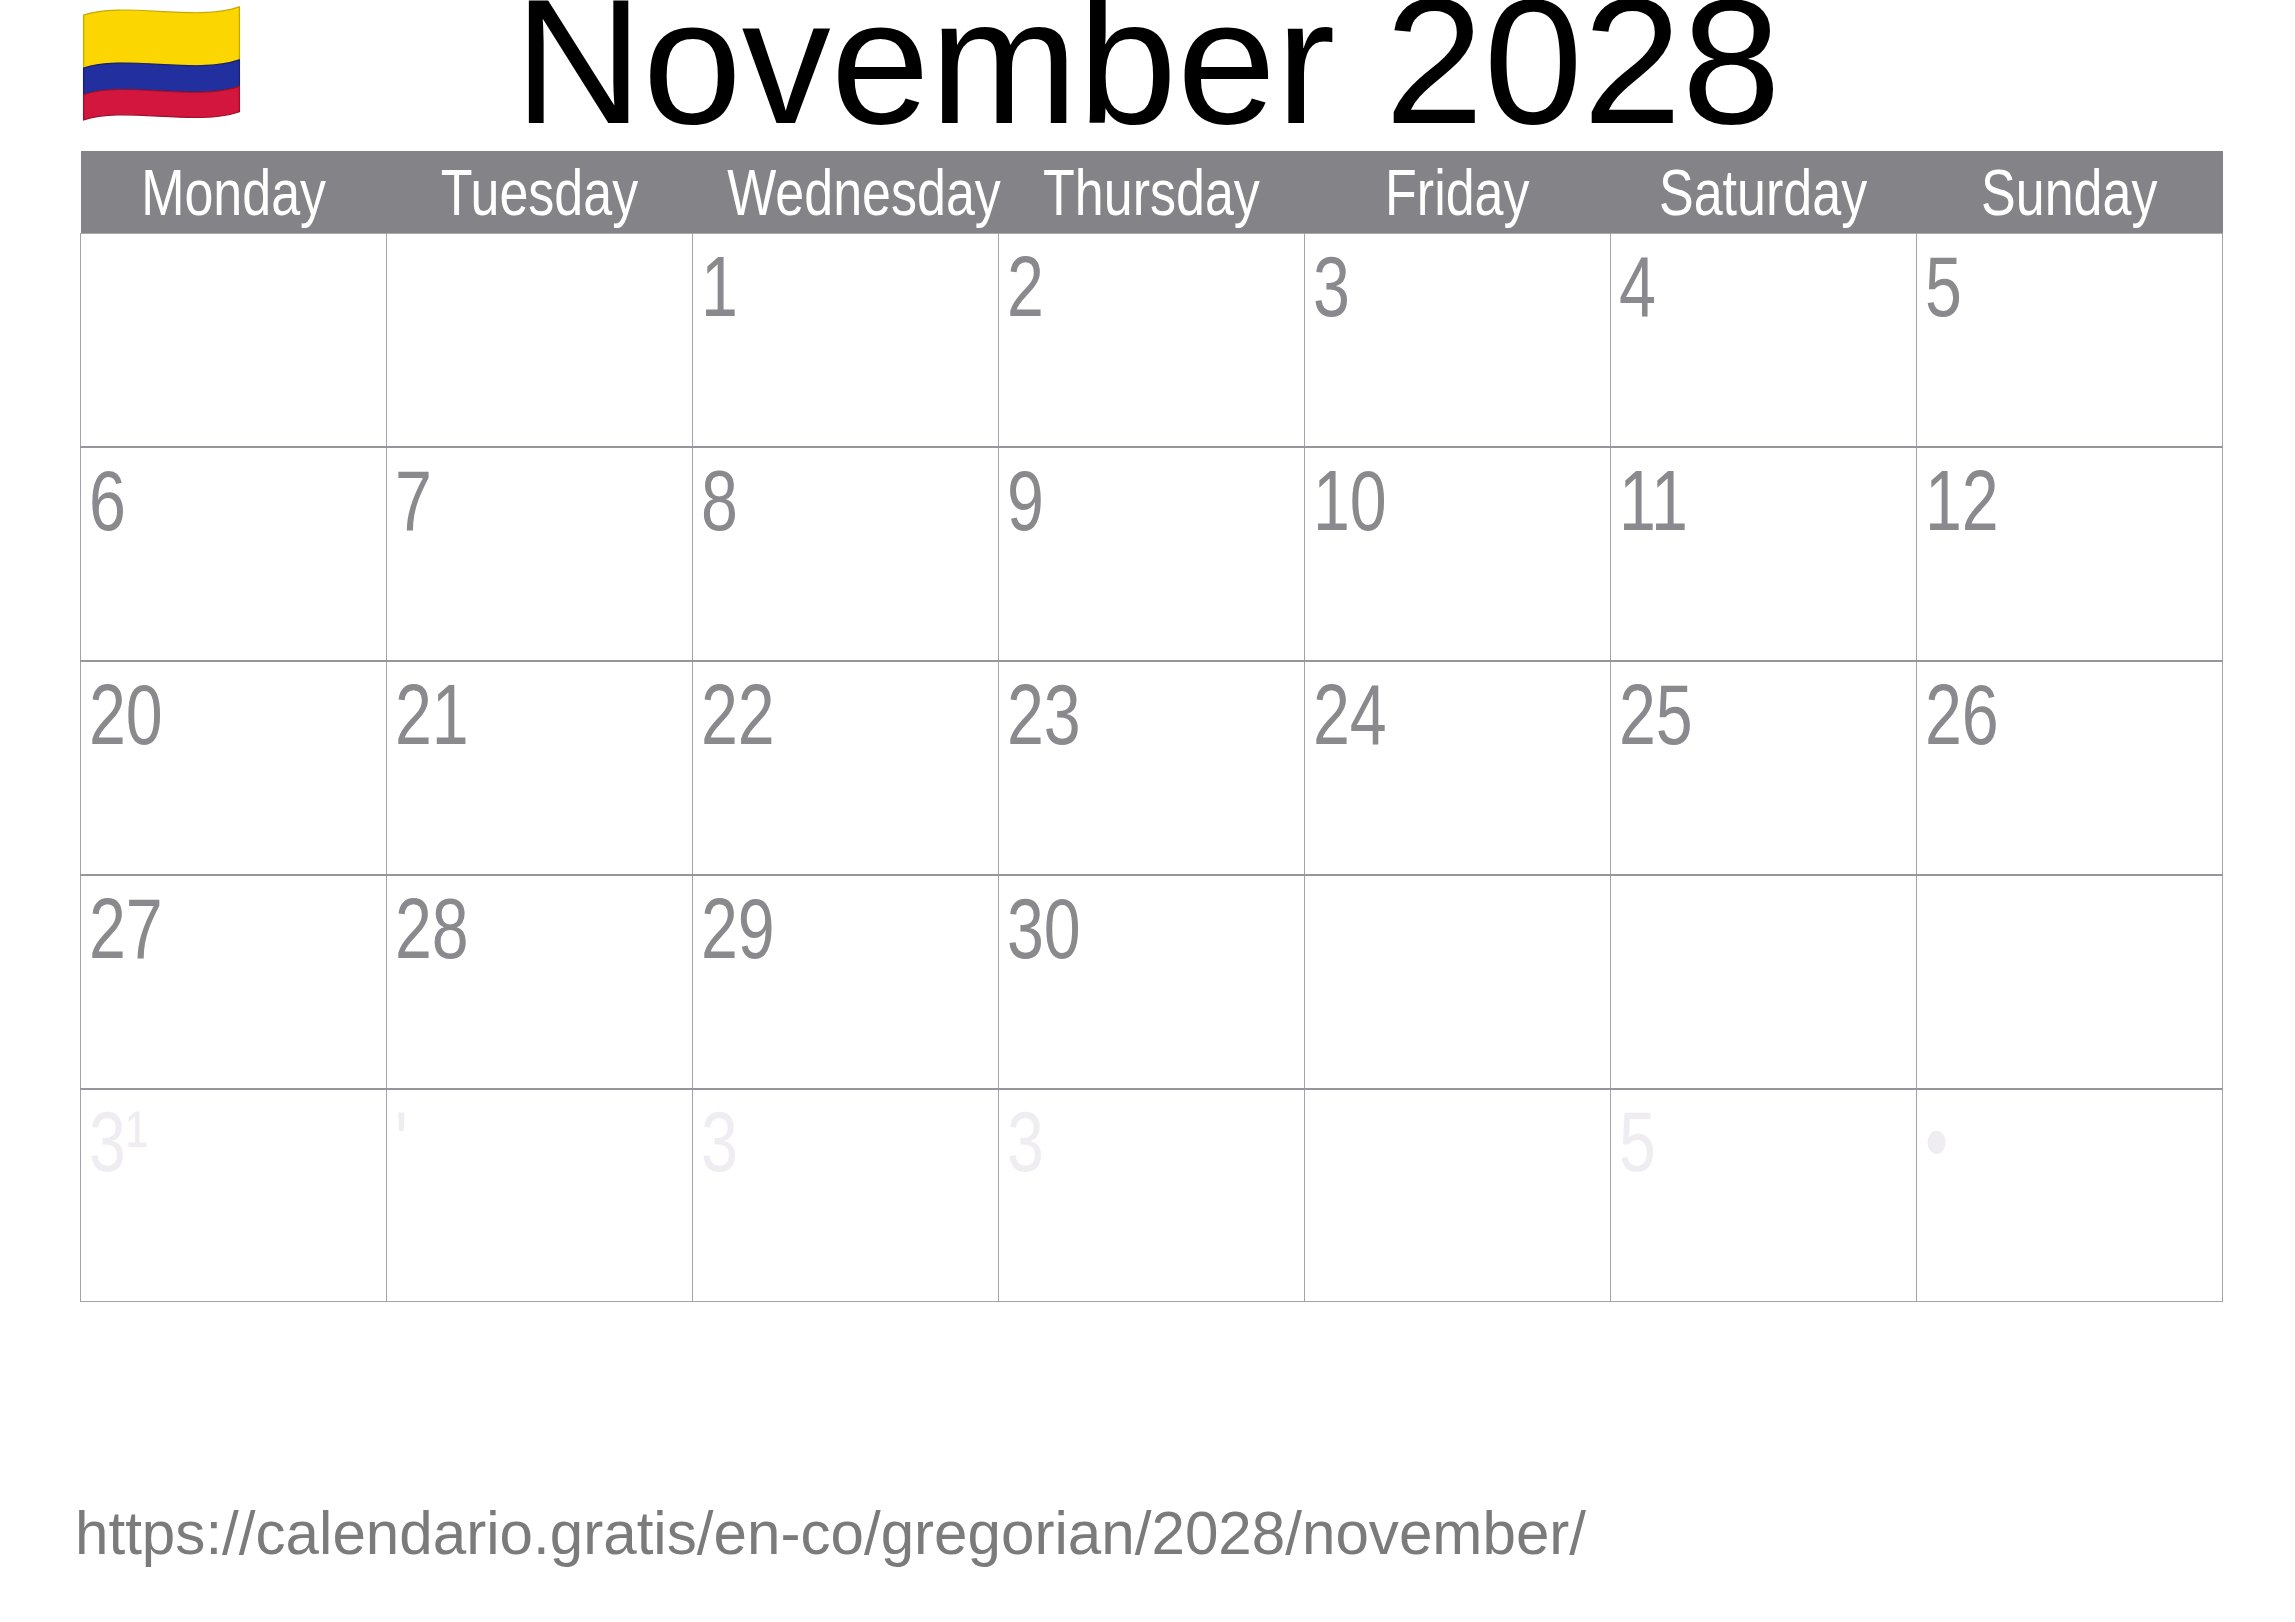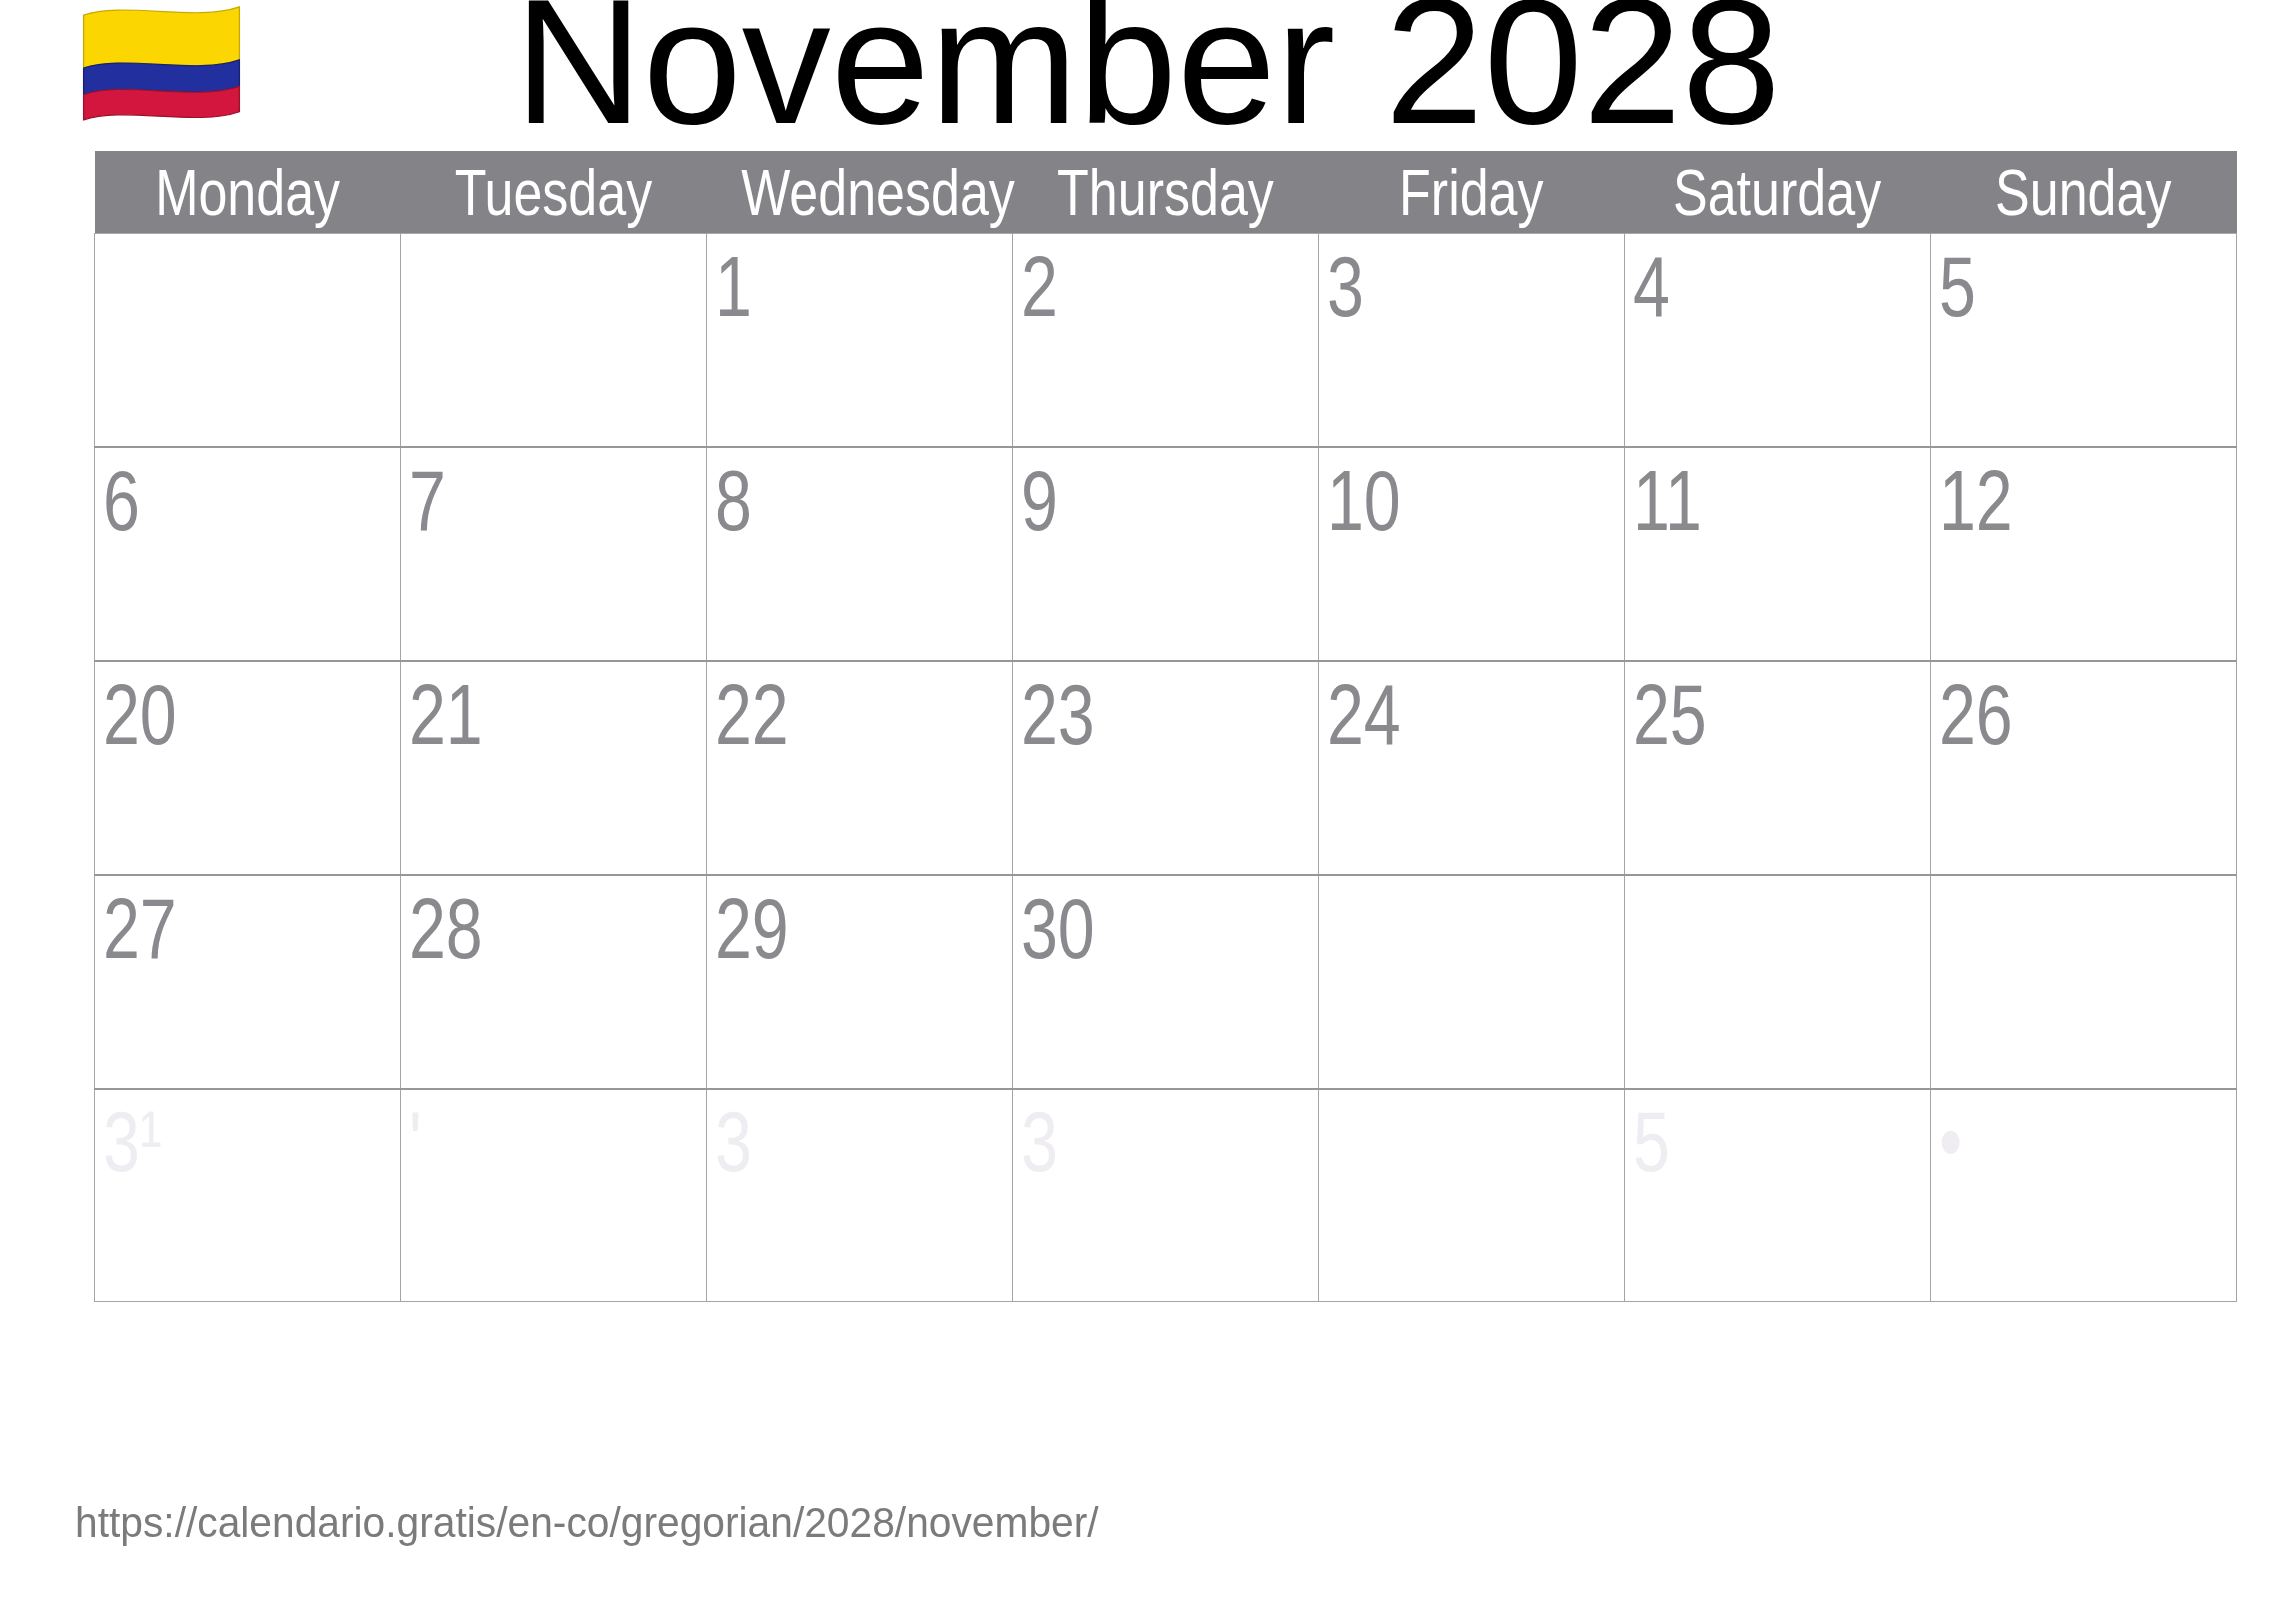--- a/index.html
+++ b/index.html
@@ -33,21 +33,21 @@
     text-align: center;
     font-size: 178px;
     line-height: 1;
     color: #000000;
     white-space: nowrap;
   }
 
   
   table.cal {
     position: absolute;
-    left: 94px;
+    left: 80px;
     top: 151px;
     width: 2143px;
     border-collapse: collapse;
     table-layout: fixed;
   }
   table.cal thead th {
     height: 82px;
     background: #848488;
     color: #ffffff;
     font-weight: 400;
@@ -82,21 +82,21 @@
     line-height: 1.05;
     white-space: nowrap;
   }
   table.cal tbody tr.ghost td { color: #efedf2; }
 
   
   .footer-url {
     position: absolute;
     left: 75px;
     top: 1502px;
-    font-size: 42px;
+    font-size: 62px;
     line-height: 1;
     color: #7b7b7b;
     white-space: nowrap;
   }
   .footer-url .cond {
     display: inline-block;
     transform: scaleX(0.97);
     transform-origin: 0 0;
   }
 </style>

